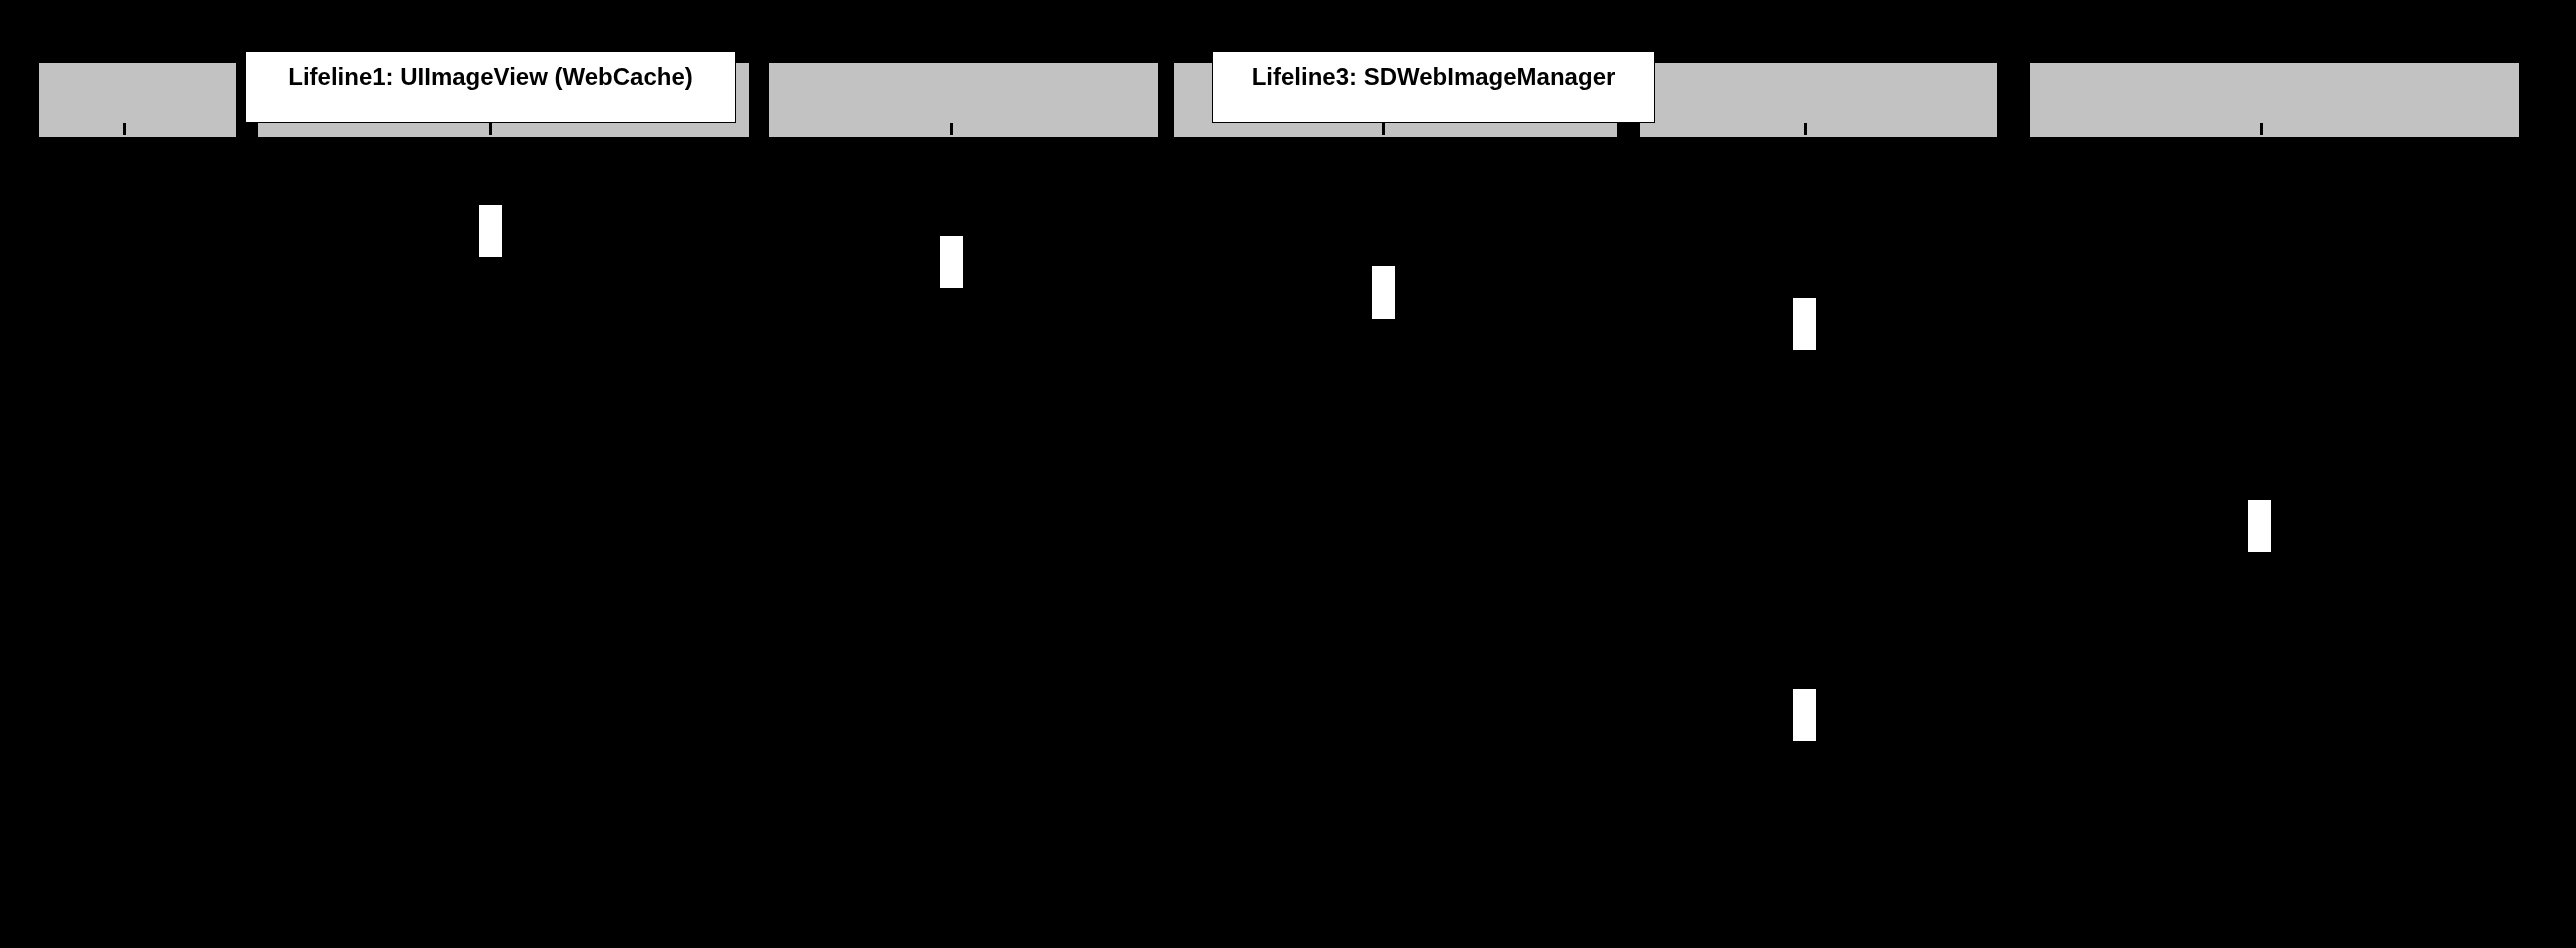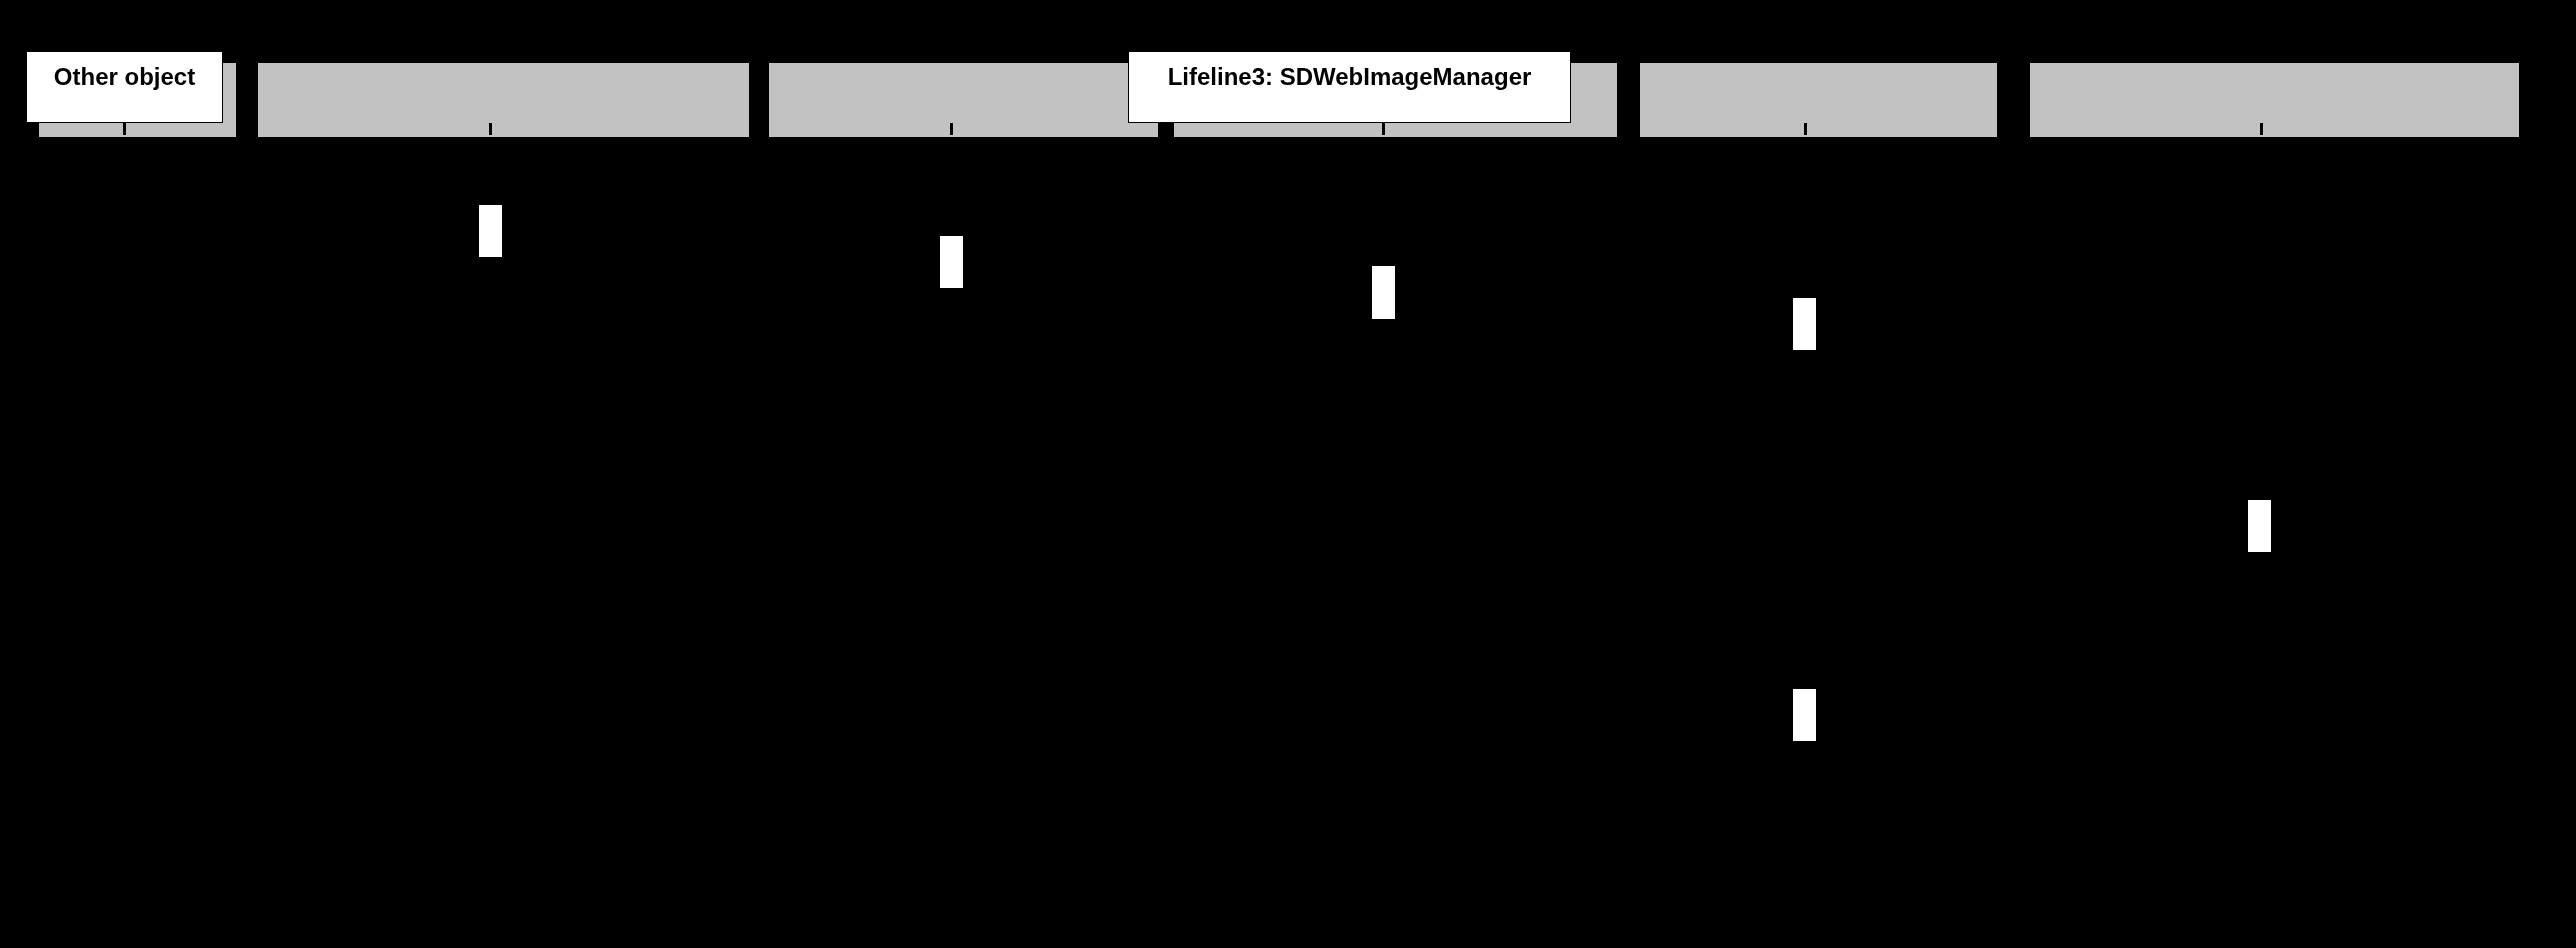--- a/index.html
+++ b/index.html
@@ -60,24 +60,24 @@
   <div class="head-shadow" style="left:1640px;width:357px;"></div>
   <div class="head-shadow" style="left:2030px;width:489px;"></div>
 
   <div class="lifeline-tick" style="left:123px;"></div>
   <div class="lifeline-tick" style="left:489px;"></div>
   <div class="lifeline-tick" style="left:950px;"></div>
   <div class="lifeline-tick" style="left:1382px;"></div>
   <div class="lifeline-tick" style="left:1804px;"></div>
   <div class="lifeline-tick" style="left:2260px;"></div>
 
-  <div class="lifeline-head" style="left:26px;  width:197px;">
-    <span>Other object</span>
+  <div class="lifeline-head" style="left:245px; width:491px;">
+    <span>Lifeline1: UIImageView (WebCache)</span>
   </div>
-  <div class="lifeline-head" style="left:1128px;width:443px;text-align:center;">
+  <div class="lifeline-head" style="left:1212px;width:443px;text-align:center;">
     <span>Lifeline3: SDWebImageManager</span>
   </div>
 
   <div class="activation-bar" style="left:479px; top:205px; height:52px;"></div>
   <div class="activation-bar" style="left:940px; top:236px; height:52px;"></div>
   <div class="activation-bar" style="left:1372px;top:266px; height:53px;"></div>
   <div class="activation-bar" style="left:1793px;top:298px; height:52px;"></div>
   <div class="activation-bar" style="left:2248px;top:500px; height:52px;"></div>
   <div class="activation-bar" style="left:1793px;top:689px; height:52px;"></div>
 

